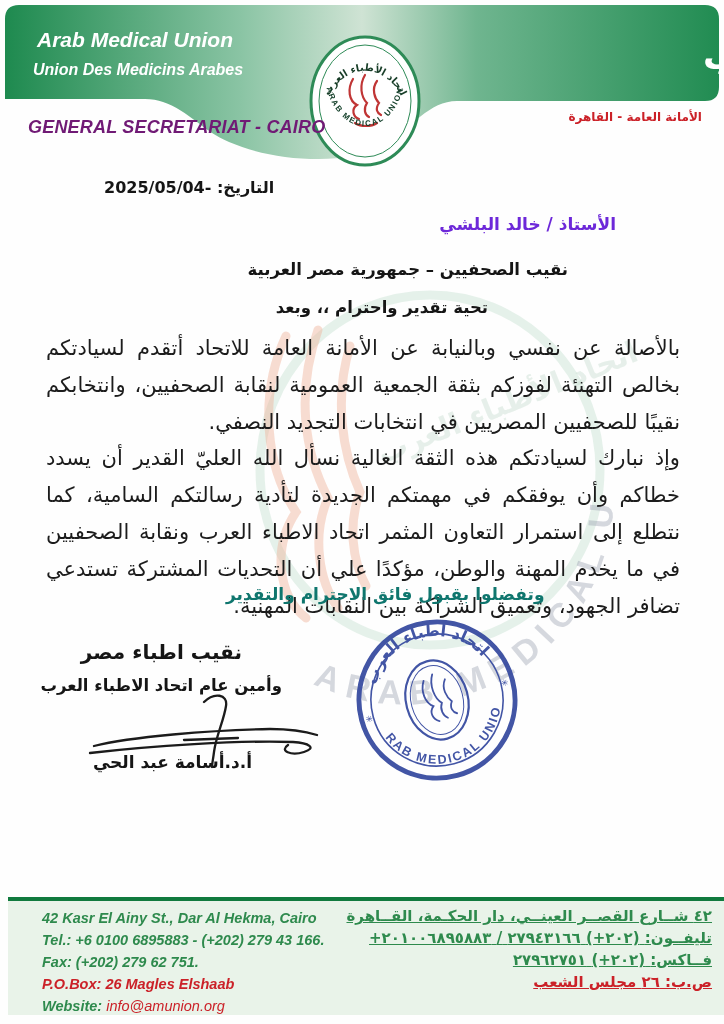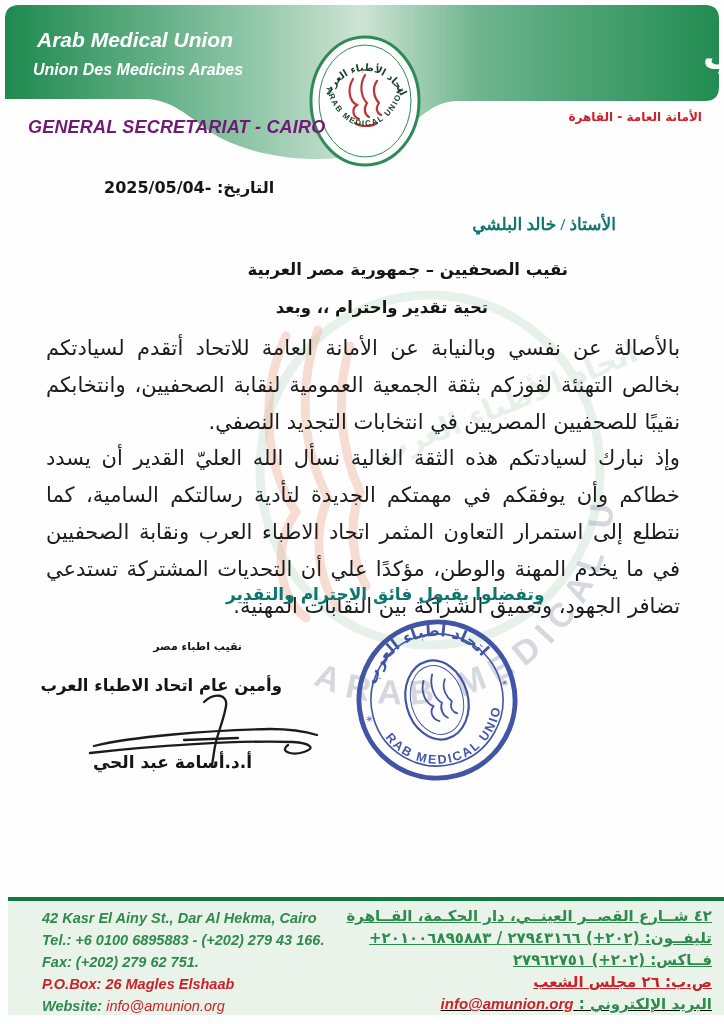--- a/index.html
+++ b/index.html
@@ -8,28 +8,28 @@
   .abs{position:absolute;}
   .en-italic{font-family:"Liberation Sans",sans-serif;font-style:italic;font-weight:bold;}
   .red{color:#cb2128;}
   .green-txt{color:#2e8a4d;}
   .rtl{direction:rtl;unicode-bidi:embed;}
   
   .sec-en{top:117px;left:28px;font-size:18px;letter-spacing:.2px;color:#701a75;}
   .sec-ar{top:110px;right:22px;font-size:12px;font-weight:bold;color:#cb2128;text-align:center;}
   
   .date-line{top:178px;left:104px;font-size:16px;font-weight:bold;color:#151515;}
-  .addressee{top:214px;right:108px;font-size:17px;font-weight:bold;color:#0f766e;font-family:Liberation Serif, serif;}
+  .addressee{top:214px;right:108px;font-size:17px;font-weight:bold;color:#6d28d9;}
   .addressee-title{top:260px;right:156px;font-size:16.5px;font-weight:bold;color:#151515;}
   .salutation{top:298px;right:236px;font-size:16.5px;font-weight:bold;color:#151515;}
   .para{left:46px;width:634px;font-size:21px;line-height:37px;color:#1c1c1c;text-align:justify;text-align-last:right;}
   .para1{top:330px;}
   .para2{top:440px;}
   .closing{top:584px;left:226px;font-size:17px;font-weight:bold;color:#0f766e;}
-  .signer-t1{top:640px;right:482px;font-size:11px;font-weight:bold;color:#151515;}
+  .signer-t1{top:640px;right:482px;font-size:20px;font-weight:bold;color:#151515;}
   .signer-t2{top:676px;right:442px;font-size:16.5px;font-weight:bold;color:#151515;}
   .signer-name{top:752px;right:472px;font-size:17px;font-weight:bold;color:#151515;}
   
   .footer-line{top:897px;left:8px;width:716px;height:4px;background:#117a3e;}
   .footer-band{top:901px;left:8px;width:716px;height:114px;background:#e9f3e9;}
   .footer-en{top:907px;left:42px;font-size:14.5px;line-height:22px;}
   .footer-en .ln{white-space:nowrap;}
   .footer-ar{top:905px;right:12px;font-size:15px;line-height:22px;text-align:right;font-weight:bold;}
   .footer-ar .ln{white-space:nowrap;text-decoration:underline;}
   .email-val{font-family:"Liberation Sans",sans-serif;font-style:italic;font-weight:bold;color:#cb2128;}
@@ -176,19 +176,15 @@
       <span>/</span>
       <span class="num">٢٧٩٤٣١٦٦</span>
       <span class="num">(+٢٠٢)</span>
     </div>
     <div class="ln green-txt">
       <span>فــاكس:</span>
       <span class="num">٢٧٩٦٢٧٥١</span>
       <span class="num">(+٢٠٢)</span>
     </div>
     <div class="ln red">ص.ب: ٢٦ مجلس الشعب</div>
-    <div class="ln">
-      <span class="green-txt">البريد الإلكتروني :</span>
-      <span class="email-val num">info@amunion.org</span>
-    </div>
   </div>
 
 </div>
 
 </body></html>

